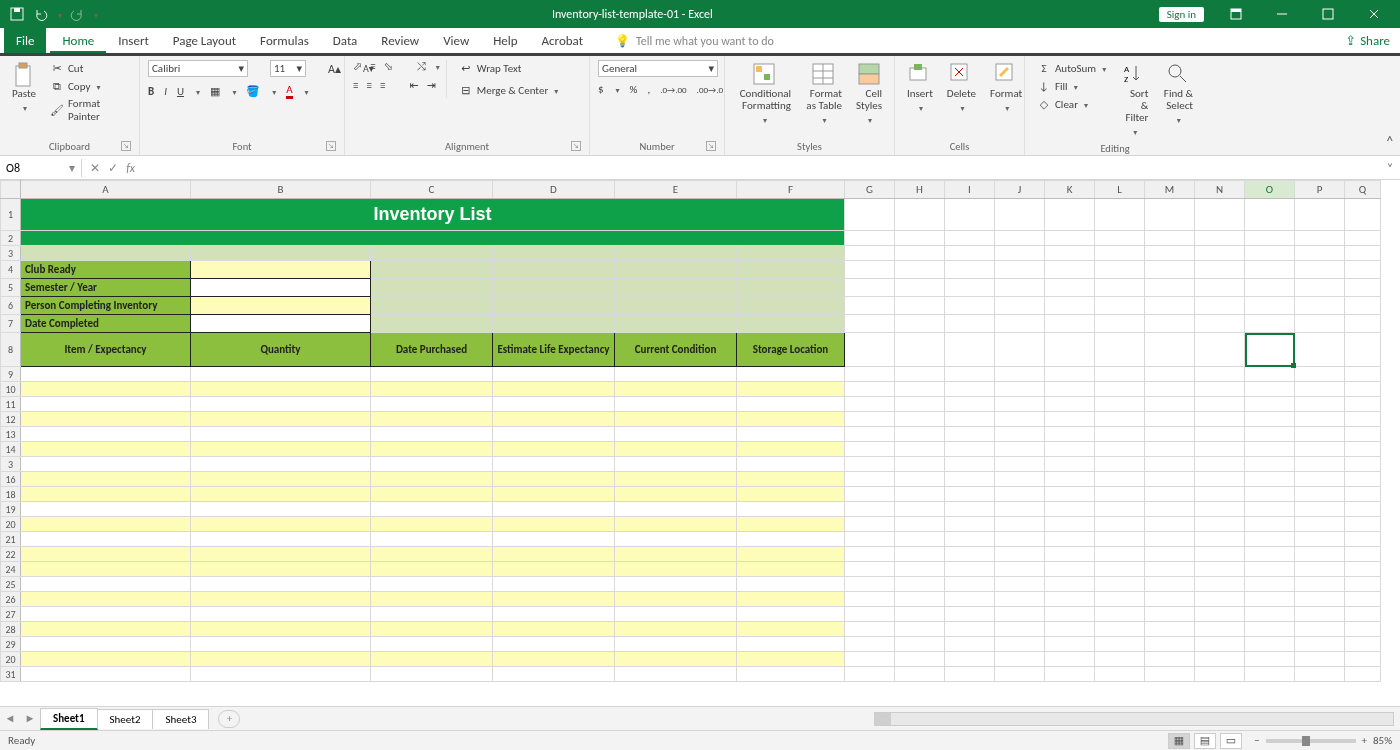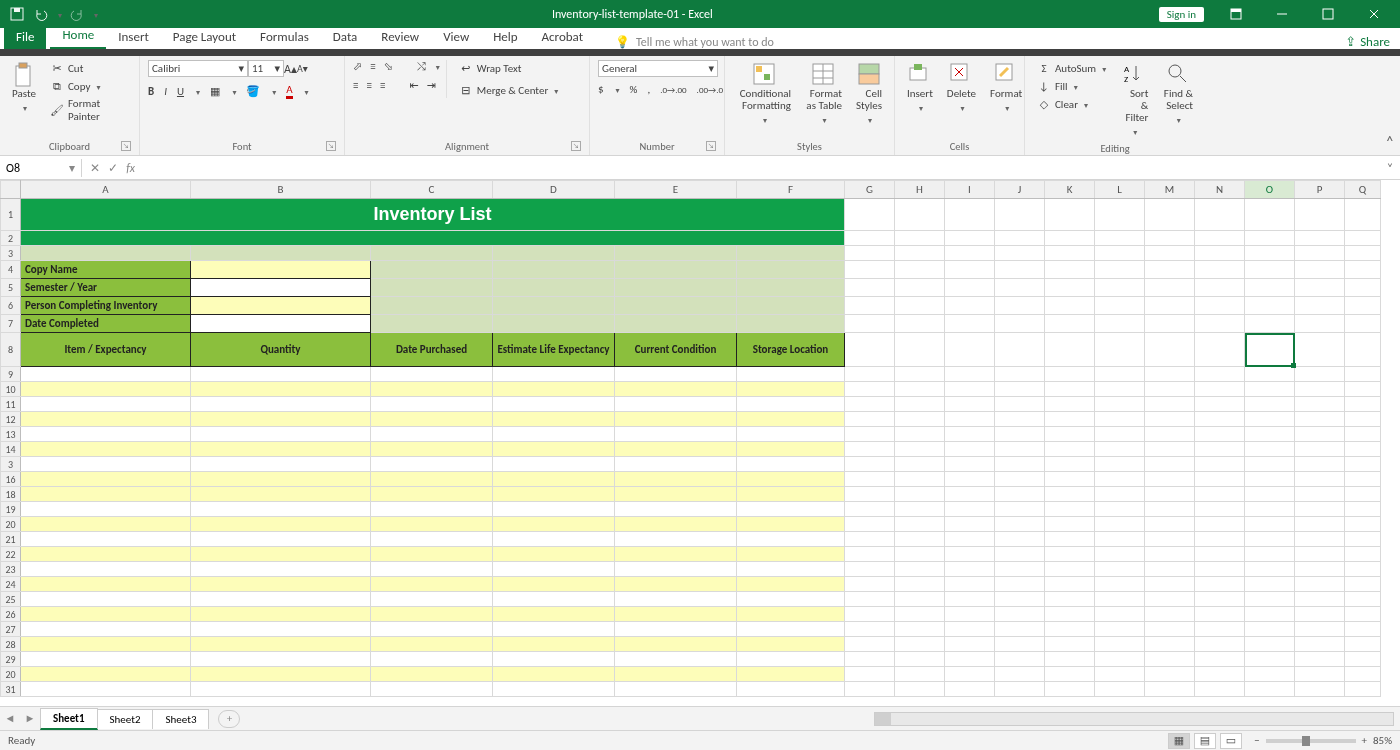--- a/index.html
+++ b/index.html
@@ -8,38 +8,38 @@
 
 .titlebar { height: 28px; background: #0e7a3e; display: flex; align-items: center; color: #fff; font-size: 12px; }
 .titlebar .qat { display: flex; gap: 6px; padding: 0 8px; align-items: center; }
 .titlebar .qat .qicon { width: 18px; height: 18px; display:flex; align-items:center; justify-content:center; opacity:.95; }
 .titlebar .title { flex: 1; text-align: center; }
 .titlebar .wincontrols { display: flex; gap: 2px; padding-right: 4px; align-items:center; }
 .titlebar .signin { background:#ffffff; color:#0e7a3e; padding:1px 8px; font-size:11px; margin-right:10px; border-radius:2px; }
 .titlebar .wbtn { width: 44px; height: 28px; display:flex; align-items:center; justify-content:center; }
 
 
-.tabs { height: 28px; background: #fff; border-bottom: 7px solid #404040; display:flex; align-items:flex-end; padding-left: 4px; }
+.tabs { height: 28px; background: #fff; border-bottom: 3px solid #404040; display:flex; padding-left: 4px; }
 .tabs .tab { padding: 5px 12px; font-size: 13px; color: #444; cursor:pointer; }
 .tabs .tab.file { background:#0e7a3e; color:#fff; margin-right:4px; }
 .tabs .tab.active { color:#0e7a3e; border-bottom:2px solid #0e7a3e; font-weight:400; }
 .tabs .tellme { display:flex; align-items:center; gap:6px; margin-left:20px; color:#888; font-size:12px; }
 .tabs .share { margin-left:auto; margin-right:10px; color:#0e7a3e; font-size:13px; display:flex; align-items:center; gap:4px; }
 
 
 .ribbon { height: 100px; background: #f3f3f3; border-bottom: 1px solid #d4d4d4; display:flex; position:relative; }
 .ribbon .group { border-right:1px solid #e0e0e0; padding:4px 8px 2px; display:flex; flex-direction:column; }
 .ribbon .group .body { flex:1; display:flex; gap:6px; align-items:flex-start; font-size:11px; color:#444; }
 .ribbon .group .label { text-align:center; font-size:10.5px; color:#666; padding-top:2px; position:relative; }
 .ribbon .group .label .dlaunch { position:absolute; right:0; bottom:2px; width:10px; height:10px; border:1px solid #aaa; font-size:7px; text-align:center; line-height:8px; color:#888; }
 .rb-big { display:flex; flex-direction:column; align-items:center; gap:2px; padding:2px 4px; cursor:pointer; }
 .rb-big .bicon { width:24px; height:24px; }
 .rb-big span { font-size:11px; line-height:1.1; text-align:right; }
 .rb-col { display:flex; flex-direction:column; gap:2px; justify-content:center; }
-.rb-row { display:flex; gap:0; align-items:center; }
+.rb-row { display:flex; gap:22px; align-items:center; }
 .rb-mini { padding:1px 4px; display:flex; align-items:center; gap:4px; cursor:pointer; font-size:11px; }
 .rb-mini .micon { width:14px; height:14px; display:flex; align-items:center; justify-content:center; }
 .rsel { border:1px solid #bfbfbf; background:#fff; font-size:11px; padding:1px 3px; display:flex; justify-content:space-between; align-items:center; }
 .collapse-caret { position:absolute; right:6px; bottom:4px; color:#666; cursor:pointer; }
 
 
 .fbar { height: 24px; border-bottom:1px solid #d4d4d4; display:flex; align-items:center; font-size:12px; background:#fff; }
 .fbar .namebox { width:82px; border-right:1px solid #d4d4d4; padding:2px 6px; display:flex; justify-content:space-between; }
 .fbar .fxbtns { display:flex; gap:8px; padding:0 8px; color:#888; }
 .fbar .formula { flex:1; padding:0 6px; }
@@ -482,21 +482,21 @@
           <td class="cell"></td>
           <td class="cell"></td>
           <td class="cell"></td>
           <td class="cell"></td>
           <td class="cell"></td>
           <td class="cell"></td>
           <td class="cell"></td>
         </tr>
         <tr>
           <th class="rowh">4</th>
-          <td class="khdr">Copy Name</td>
+          <td class="khdr">Club Ready</td>
           <td class="kval"></td>
           <td class="greenpale"></td>
           <td class="greenpale"></td>
           <td class="greenpale"></td>
           <td class="greenpale"></td>
           <td class="cell"></td>
           <td class="cell"></td>
           <td class="cell"></td>
           <td class="cell"></td>
           <td class="cell"></td>
@@ -828,40 +828,20 @@
           <td class="cell"></td>
         </tr>
         <tr>
           <th class="rowh">22</th>
           <td class="drow-even"></td>
           <td class="drow-even"></td>
           <td class="drow-even"></td>
           <td class="drow-even"></td>
           <td class="drow-even"></td>
           <td class="drow-even"></td>
-          <td class="cell"></td>
-          <td class="cell"></td>
-          <td class="cell"></td>
-          <td class="cell"></td>
-          <td class="cell"></td>
-          <td class="cell"></td>
-          <td class="cell"></td>
-          <td class="cell"></td>
-          <td class="cell"></td>
-          <td class="cell"></td>
-          <td class="cell"></td>
-        </tr>
-        <tr>
-          <th class="rowh">23</th>
-          <td class="drow-odd"></td>
-          <td class="drow-odd"></td>
-          <td class="drow-odd"></td>
-          <td class="drow-odd"></td>
-          <td class="drow-odd"></td>
-          <td class="drow-odd"></td>
           <td class="cell"></td>
           <td class="cell"></td>
           <td class="cell"></td>
           <td class="cell"></td>
           <td class="cell"></td>
           <td class="cell"></td>
           <td class="cell"></td>
           <td class="cell"></td>
           <td class="cell"></td>
           <td class="cell"></td>

